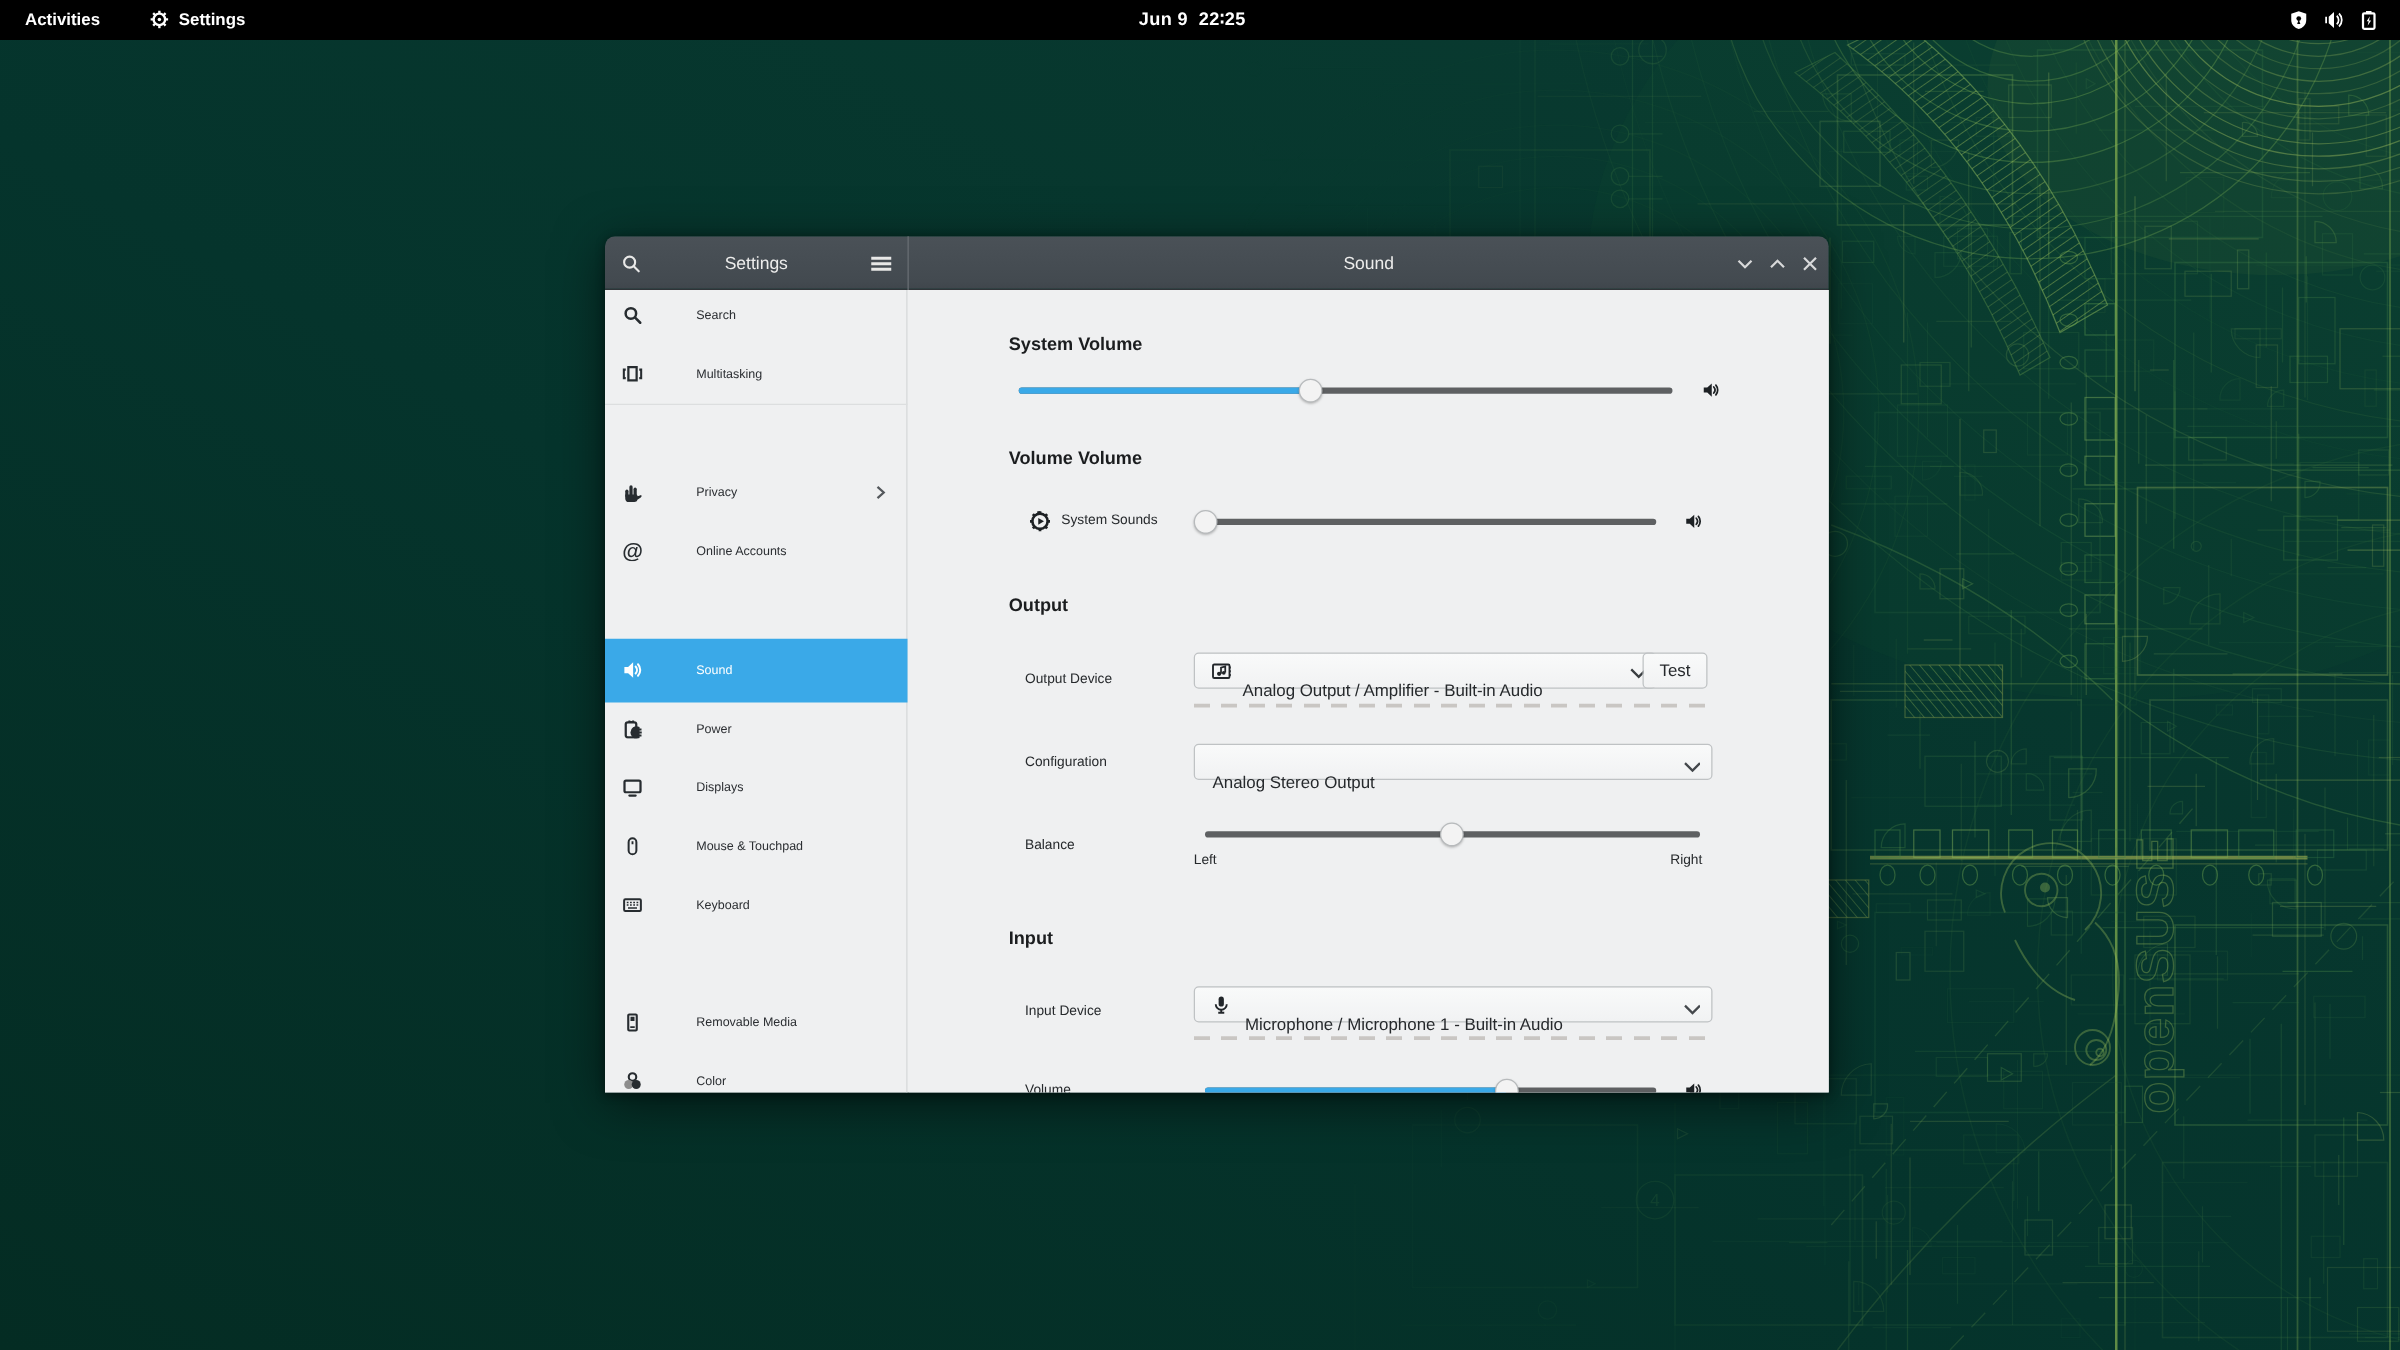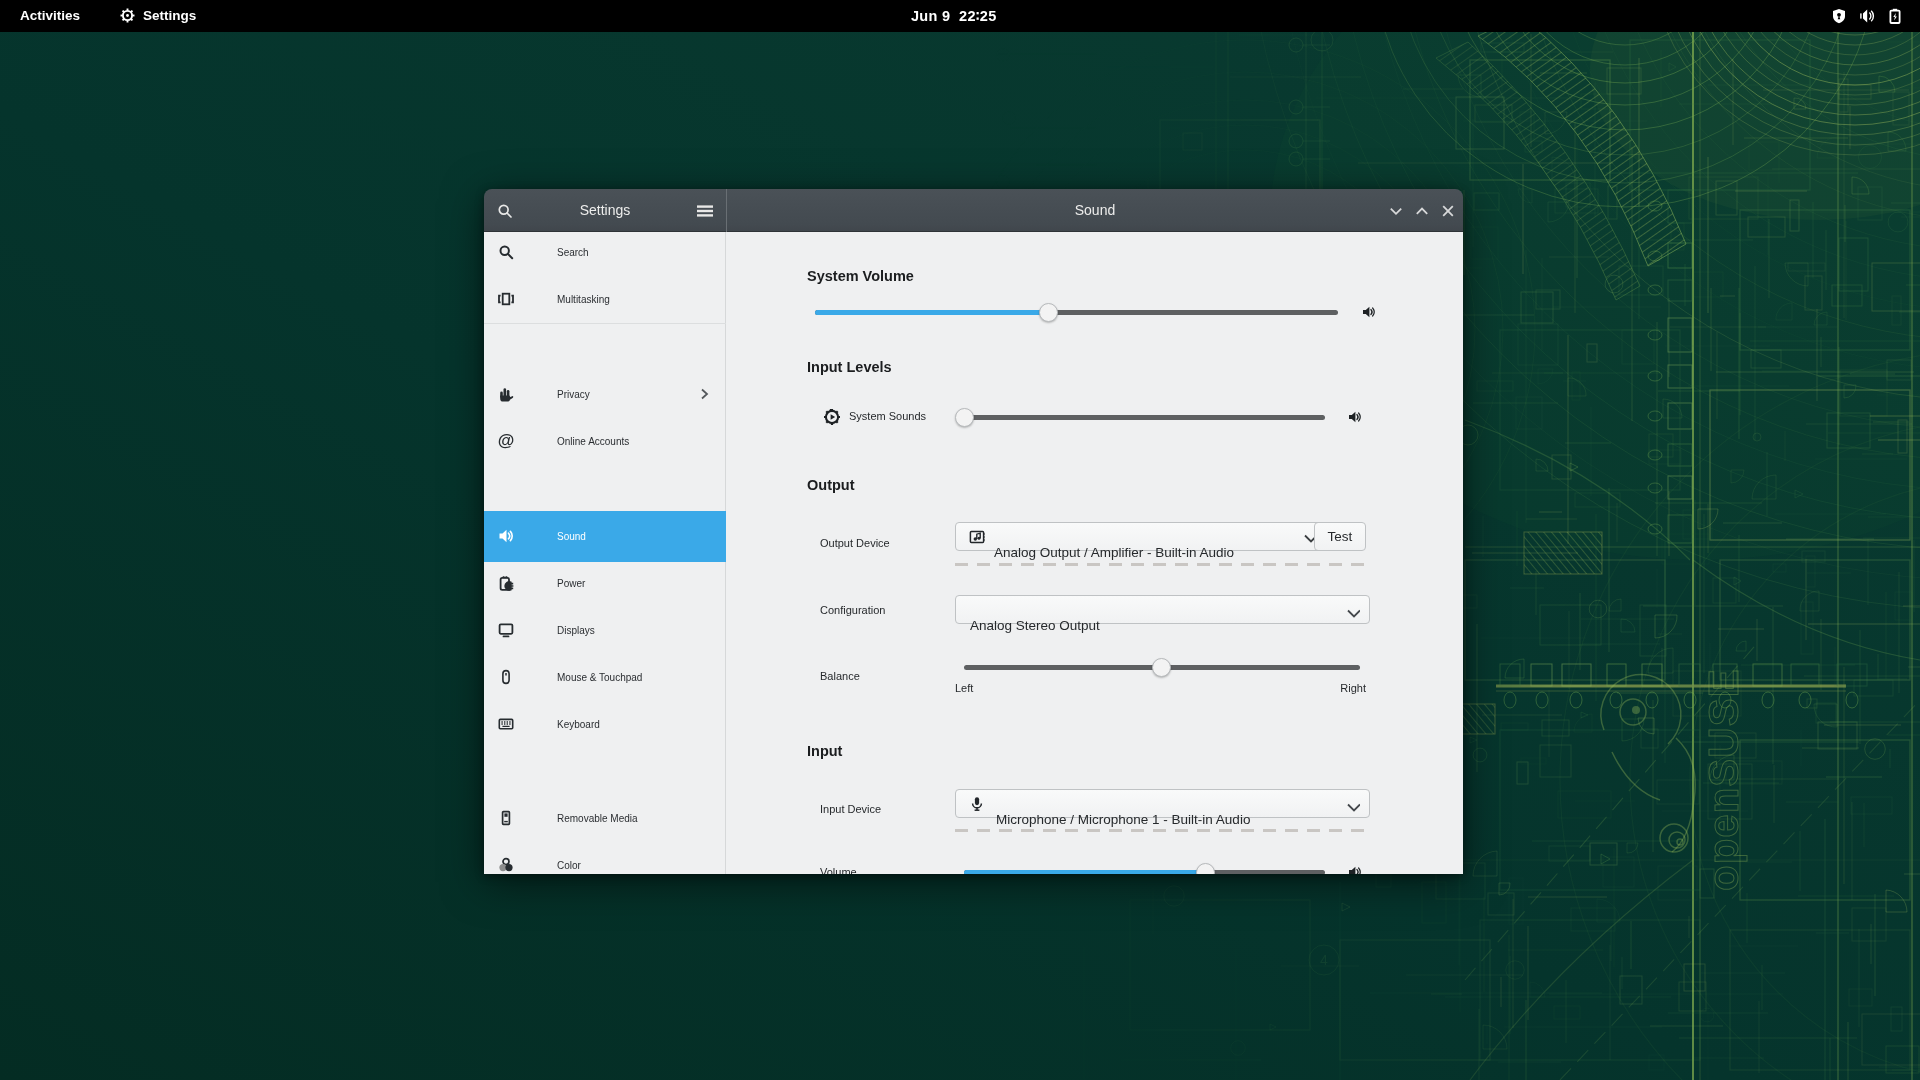--- a/index.html
+++ b/index.html
@@ -868,21 +868,21 @@
         <div class="h" style="left:80px; top:36px">System Volume</div>
         <div class="track" style="left:88px; top:78px; width:523px"></div>
         <div class="fill" style="left:88px; top:78px; width:233px"></div>
         <div class="knob" style="left:311.5px; top:70.5px"></div>
         <span class="cico" style="left:635px; top:73px; color:#1d2124">
           <svg style="" width="14" height="14" viewBox="0 0 14 14">
             <path d="M1 5 H3.8 L7.4 1.7 V12.3 L3.8 9 H1 z" fill="currentColor"></path>
             <path d="M9 4.6 a3.6 3.6 0 0 1 0 4.8 M10.7 3.1 a6 6 0 0 1 0 7.8" stroke="currentColor" stroke-width="1.4" fill="none" stroke-linecap="round"></path>
           </svg>
         </span>
-        <div class="h" style="left:80px; top:127px">Input Levels</div>
+        <div class="h" style="left:80px; top:127px">Volume Volume</div>
         <span class="cico" style="left:96px; top:176px; color:#1d2124">
           <svg style="" width="18" height="18" viewBox="0 0 18 18">
             <circle cx="9" cy="9" r="6.1" stroke="currentColor" stroke-width="2.1" fill="none"></circle>
             <path d="M12.2 9 L7.6 6.3 V11.7 z" fill="currentColor"></path>
             <g stroke="currentColor" stroke-width="2.2">
               <line x1="9" y1="1" x2="9" y2="3"></line>
               <line x1="9" y1="15" x2="9" y2="17"></line>
               <line x1="1" y1="9" x2="3" y2="9"></line>
               <line x1="15" y1="9" x2="17" y2="9"></line>
               <line x1="3.3" y1="3.3" x2="4.8" y2="4.8"></line>
@@ -929,21 +929,21 @@
           <span class="cico" style="left:390px; top:11px; color:#44484c">
             <svg style="" width="14" height="11" viewBox="0 0 14 11">
               <path d="M2 3.5 L8 9.5 L14 3.5" stroke="currentColor" stroke-width="1.8" fill="none"></path>
             </svg>
           </span>
         </div>
         <div class="lab" style="left:93px; top:438px">Balance</div>
         <div class="track" style="left:237px; top:433px; width:396px"></div>
         <div class="knob" style="left:424.5px; top:425.5px"></div>
         <div class="lab" style="left:228px; top:450px">Left</div>
-        <div class="lab" style="left:605px; top:450px; width:34px; text-align:right">Right</div>
+        <div class="lab" style="left:605px; top:450px; width:34px; text-align:center">Right</div>
         <div class="h" style="left:80px; top:511px">Input</div>
         <div class="lab" style="left:93px; top:571px">Input Device</div>
         <div class="dd" style="left:228px; top:557px; width:415px">
           <span class="cico" style="left:13px; top:6px; color:#22262a">
             <svg style="" width="16" height="16" viewBox="0 0 16 16">
               <rect x="5.9" y="1.2" width="4.2" height="8" rx="2.1" fill="currentColor"></rect>
               <path d="M3.6 7.4 a4.4 4.4 0 0 0 8.8 0" stroke="currentColor" stroke-width="1.5" fill="none"></path>
               <line x1="8" y1="11.8" x2="8" y2="14" stroke="currentColor" stroke-width="1.5"></line>
               <line x1="5.6" y1="14.2" x2="10.4" y2="14.2" stroke="currentColor" stroke-width="1.5"></line>
             </svg>

